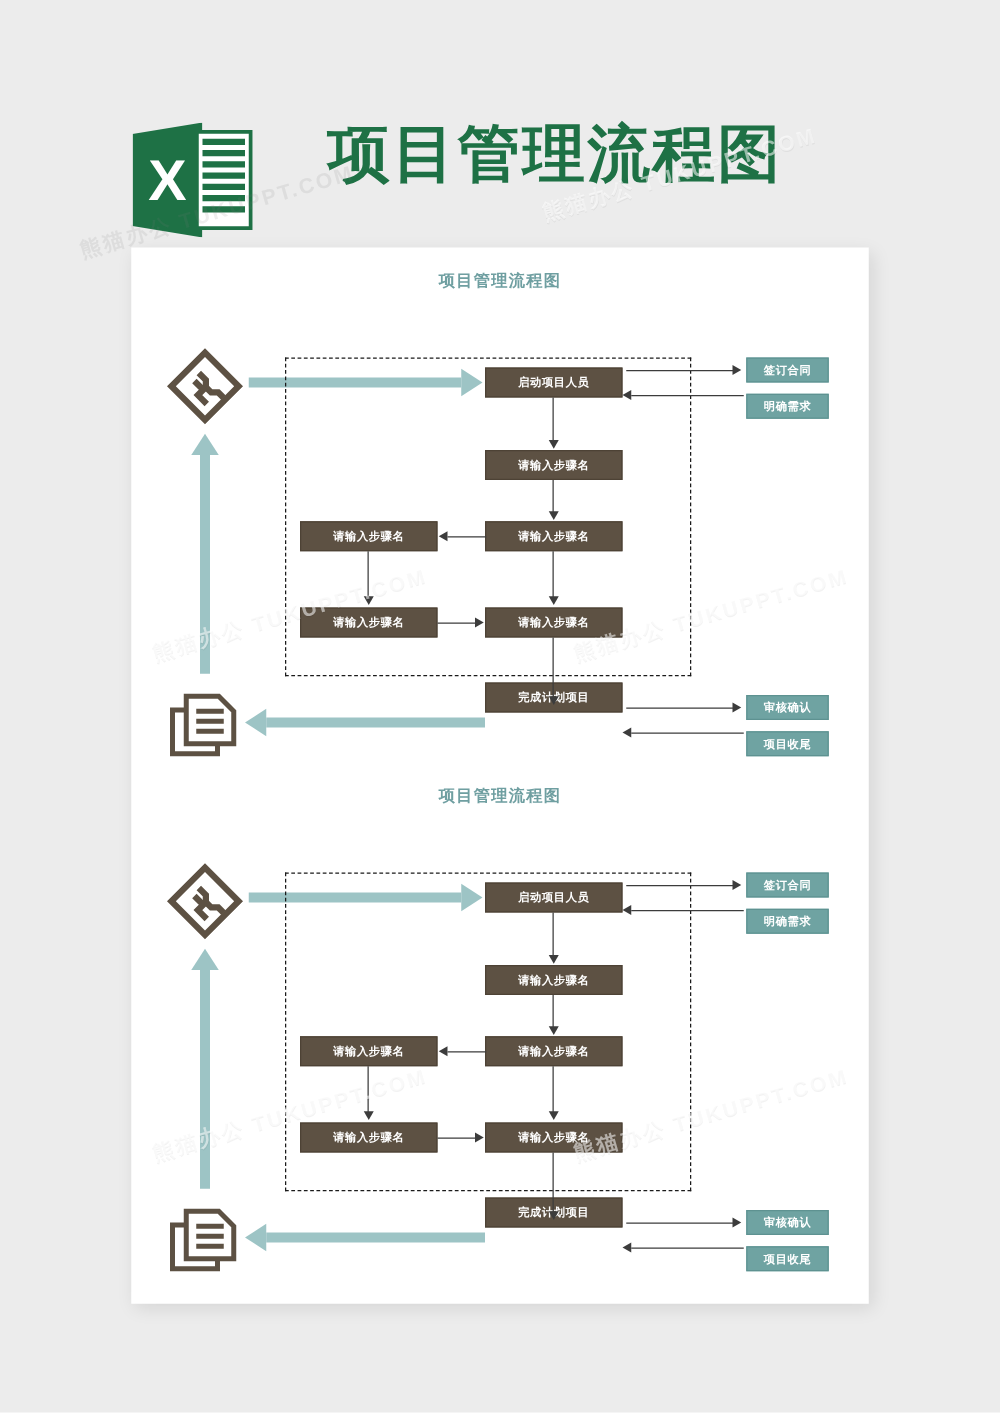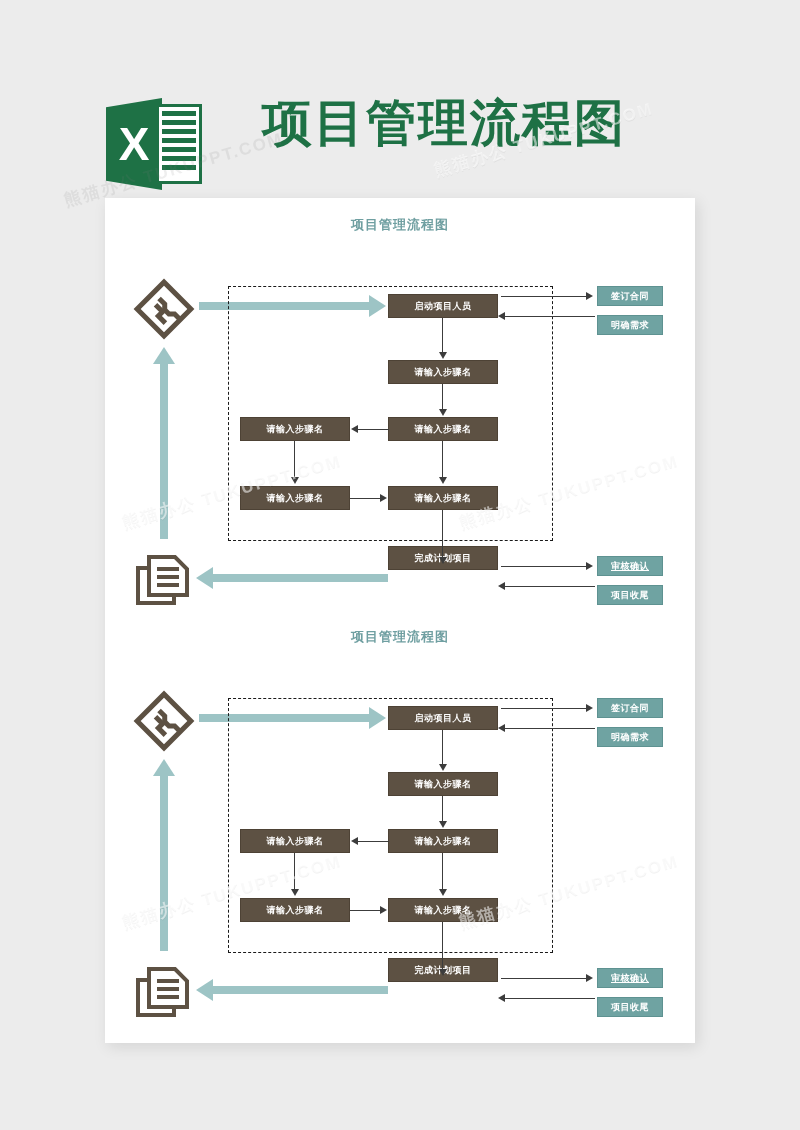--- a/index.html
+++ b/index.html
@@ -82,21 +82,21 @@
 
   
   .tbox{
     position:absolute;background:#6fa3a2;color:#fff;
     font-size:9px;font-weight:bold;text-align:center;letter-spacing:.5px;
     display:flex;align-items:center;justify-content:center;
     border:1px solid #5e9291;box-sizing:border-box;
   }
   .tbox.t1{left:492px;top:70px;width:66px;height:20px;}
   .tbox.t2{left:492px;top:99px;width:66px;height:20px;}
-  .tbox.t3{left:492px;top:340px;width:66px;height:20px;text-decoration:underline;}
+  .tbox.t3{left:492px;top:340px;width:66px;height:20px;}
   .tbox.t4{left:492px;top:369px;width:66px;height:20px;}
 
   
   .ln{position:absolute;background:#3c3c3c;}
   .lnv{width:1.4px;}
   .lnh{height:1.4px;}
   .ar{position:absolute;width:0;height:0;}
   .ar-d{border-left:4px solid transparent;border-right:4px solid transparent;border-top:7px solid #3c3c3c;}
   .ar-r{border-top:4px solid transparent;border-bottom:4px solid transparent;border-left:7px solid #3c3c3c;}
   .ar-l{border-top:4px solid transparent;border-bottom:4px solid transparent;border-right:7px solid #3c3c3c;}

